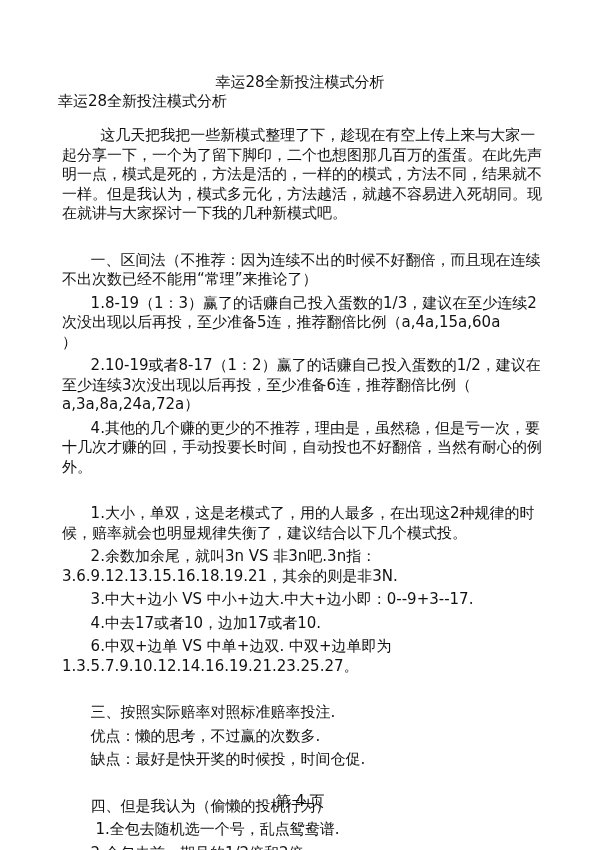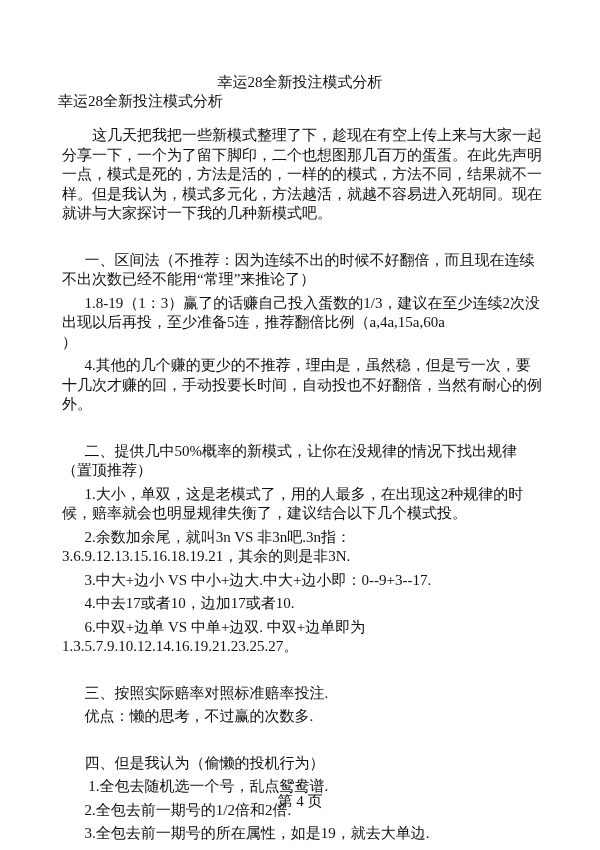--- a/index.html
+++ b/index.html
@@ -1,18 +1,18 @@
 <!DOCTYPE html>
 <html><head>
 <meta charset="utf-8">
 <style>
   html, body { margin:0; padding:0; background:#ffffff; }
   body { width:600px; height:850px; position:relative; overflow:hidden;
          font-family:"DejaVu Sans", "Liberation Sans", sans-serif; color:#111; }
-  .page { position:absolute; left:0; top:0; width:526px; height:850px;font-family:Liberation Serif, serif; }
+  .page { position:absolute; left:0; top:0; width:526px; height:850px; }
   .title { position:absolute; top:73px; left:0; width:600px; text-align:center; font-size:15px; line-height:18px; }
   .subtitle { position:absolute; top:92px; left:58px; font-size:15px; line-height:18px; }
   .body { position:absolute; left:58px; top:122px; width:488px; font-size:15px; line-height:19.5px; }
   .p { margin:4px; white-space:pre-wrap; word-break:break-all; }
   .gap { height:19px; }
   .footer { position:absolute; top:792px; left:0; width:600px; text-align:center; font-size:15px; }
 </style>
 </head>
 <body>
 
@@ -20,35 +20,37 @@
   <div class="title">幸运28全新投注模式分析</div>
   <div class="subtitle">幸运28全新投注模式分析</div>
 
   <div class="body">
     <p class="p">        这几天把我把一些新模式整理了下，趁现在有空上传上来与大家一起分享一下，一个为了留下脚印，二个也想图那几百万的蛋蛋。在此先声明一点，模式是死的，方法是活的，一样的的模式，方法不同，结果就不一样。但是我认为，模式多元化，方法越活，就越不容易进入死胡同。现在就讲与大家探讨一下我的几种新模式吧。</p>
     <div class="gap"></div>
 
     <p class="p">      一、区间法（不推荐：因为连续不出的时候不好翻倍，而且现在连续不出次数已经不能用“常理”来推论了）</p>
     <p class="p">      1.8-19（1：3）赢了的话赚自己投入蛋数的1/3，建议在至少连续2次没出现以后再投，至少准备5连，推荐翻倍比例（a,4a,15a,60a
 ）</p>
+    <p class="p">      2.10-19或者8-17（1：2）赢了的话赚自己投入蛋数的1/2，建议在至少连续3次没出现以后再投，至少准备6连，推荐翻倍比例（
+a,3a,8a,24a,72a）</p>
     <p class="p">      4.其他的几个赚的更少的不推荐，理由是，虽然稳，但是亏一次，要十几次才赚的回，手动投要长时间，自动投也不好翻倍，当然有耐心的例外。</p>
     <div class="gap"></div>
 
-    <p class="p">      二、提供几中50%概率的新模式，让你在没规律的情况下找出规律（置顶推荐）</p>
     <p class="p">      1.大小，单双，这是老模式了，用的人最多，在出现这2种规律的时候，赔率就会也明显规律失衡了，建议结合以下几个模式投。</p>
     <p class="p">      2.余数加余尾，就叫3n VS 非3n吧.3n指：
 3.6.9.12.13.15.16.18.19.21，其余的则是非3N.</p>
     <p class="p">      3.中大+边小 VS 中小+边大.中大+边小即：0--9+3--17.</p>
     <p class="p">      4.中去17或者10，边加17或者10.</p>
     <p class="p">      6.中双+边单 VS 中单+边双. 中双+边单即为
 1.3.5.7.9.10.12.14.16.19.21.23.25.27。</p>
     <div class="gap"></div>
 
     <p class="p">      三、按照实际赔率对照标准赔率投注.</p>
     <p class="p">      优点：懒的思考，不过赢的次数多.</p>
+    <p class="p">      缺点：最好是快开奖的时候投，时间仓促.</p>
     <div class="gap"></div>
 
     <p class="p">      四、但是我认为（偷懒的投机行为）</p>
     <p class="p">       1.全包去随机选一个号，乱点鸳鸯谱.</p>
     <p class="p">      2.全包去前一期号的1/2倍和2倍.</p>
     <p class="p">      3.全包去前一期号的所在属性，如是19，就去大单边.</p>
 
   </div>
 
   <div class="footer">第 4 页</div>

